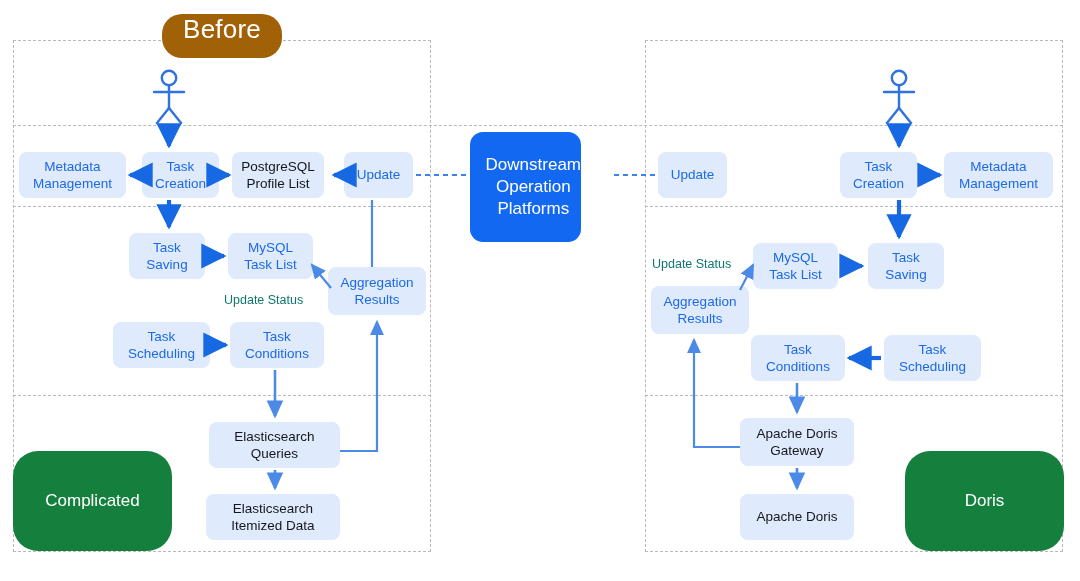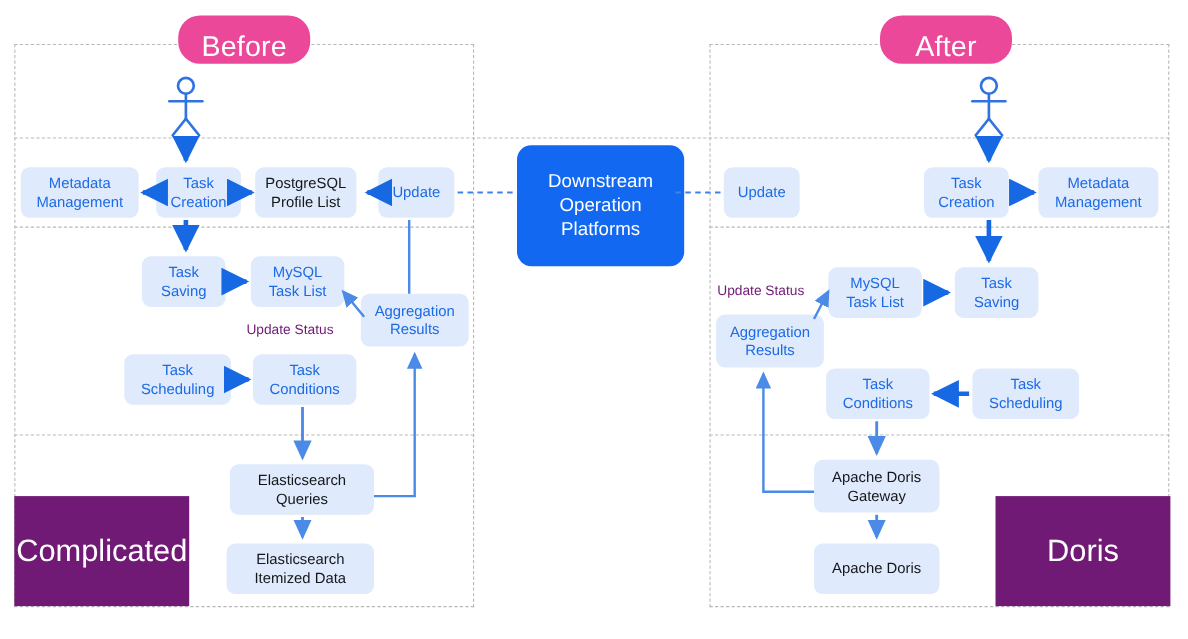--- a/index.html
+++ b/index.html
@@ -22,38 +22,39 @@
     background:transparent;
   }
   .hdiv{
     position:absolute;
     border-top:1px dashed #b9b9b9;
     height:0;
   }
   
   .titlepill{
     position:absolute;
-    background:#ec4899;
+    background:#a16207;
     color:#ffffff;
     border-radius:20px;
     display:flex;
-    align-items:flex-end;
+    align-items:flex-start;
     justify-content:center;
     font-size:26px;
     letter-spacing:.2px;
   }
   
   .verdict{
     position:absolute;
-    background:#701a75;
+    background:#15803d;
     color:#ffffff;
     display:flex;
     align-items:center;
     justify-content:center;
-    font-size:28px;
+    font-size:17px;
+    border-radius:25px;
   }
   
   .node{
     position:absolute;
     background:#dfeafc;
     border-radius:8px;
     display:flex;
     align-items:center;
     justify-content:center;
     text-align:center;
@@ -76,21 +77,21 @@
     justify-content:center;
     text-align:center;
     font-size:17px;
     line-height:1.3;
     white-space:pre-line;
   }
   
   .flabel{
     position:absolute;
     font-size:12.5px;
-    color:#701a75;
+    color:#0f766e;
     white-space:nowrap;
   }
   svg.overlay{
     position:absolute;
     left:0; top:0;
     width:1080px; height:581px;
     pointer-events:none;
   }
 </style>
 </head>
@@ -103,32 +104,29 @@
   <div class="hdiv" style="left:13px; top:206px; width:418px;"></div>
   <div class="hdiv" style="left:13px; top:395px; width:418px;"></div>
 
   <div class="frame" style="left:645px; top:40px; width:418px; height:512px;"></div>
   <div class="hdiv" style="left:645px; top:206px; width:418px;"></div>
   <div class="hdiv" style="left:645px; top:395px; width:418px;"></div>
 
   <div class="titlepill" style="left:162px; top:14px; width:120px; height:44px;">
     <span>Before</span>
   </div>
-  <div class="titlepill" style="left:800px; top:14px; width:120px; height:44px;">
-    <span>After</span>
-  </div>
 
   <div class="verdict" style="left:13px; top:451px; width:159px; height:100px;">
     <span>Complicated</span>
   </div>
   <div class="verdict" style="left:905px; top:451px; width:159px; height:100px;">
     <span>Doris</span>
   </div>
 
-  <div class="hub" style="left:470px; top:132px; width:152px; height:110px;">
+  <div class="hub" style="left:470px; top:132px; width:111px; height:110px;justify-content:flex-end;">
     <span>Downstream
 Operation
 Platforms</span>
   </div>
 
   <div class="node" style="left:19px; top:152px; width:107px; height:46px;">
     <span>Metadata
 Management</span></div>
 
   <div class="node" style="left:142px; top:152px; width:77px; height:46px;">

